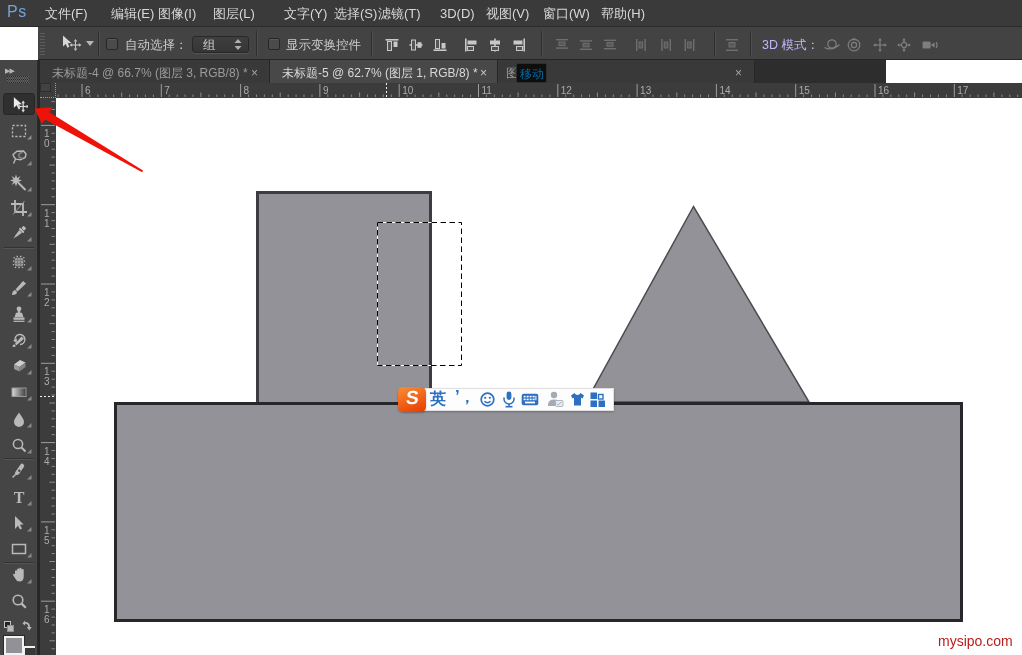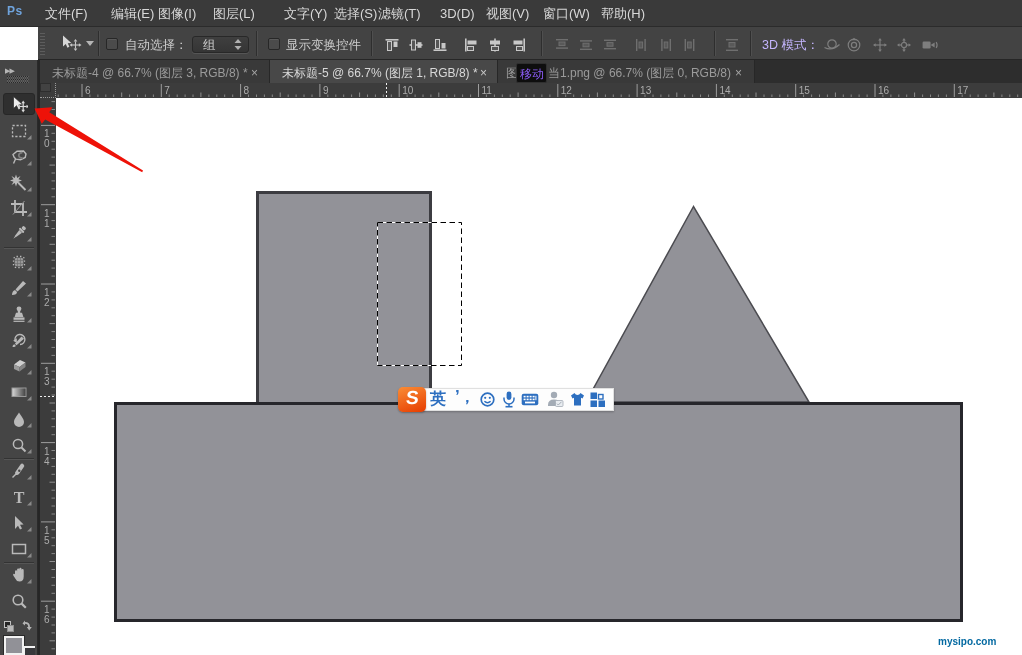--- a/index.html
+++ b/index.html
@@ -2,33 +2,33 @@
 <html><head><meta charset="utf-8"><style>
 * { margin:0; padding:0; box-sizing:border-box; }
 html,body { width:1022px; height:655px; overflow:hidden; background:#fff;
   font-family:"Liberation Sans",sans-serif; }
 .t { position:absolute; font-size:12.5px; line-height:17px; white-space:nowrap; }
 .m { position:absolute; top:6px; font-size:13px; line-height:16px; color:#d8d8d8; white-space:nowrap; }
 #menubar { position:absolute; left:0; top:0; width:1022px; height:27px; background:#3a3a3a;
   border-bottom:1px solid #2b2b2b; }
 #optbar { position:absolute; left:0; top:27px; width:1022px; height:33px; background:#434343;
   border-bottom:1px solid #262626;margin-left:38px; }
-#tabbar { position:absolute; left:0; top:60px; width:1022px; height:23px; background:#2d2d2d; }
+#tabbar { position:absolute; left:0; top:60px; width:886px; height:23px; background:#2d2d2d; }
 #toolbar { position:absolute; left:0; top:60px; width:38px; height:595px; background:#454545;
   border-right:1px solid #2a2a2a; }
 #rulerrow { position:absolute; left:40px; top:83px; width:982px; height:15px; background:#3c3c3c; }
 #vruler { position:absolute; left:40px; top:98px; width:16px; height:557px; background:#3c3c3c; }
 #corner { position:absolute; left:40px; top:83px; width:16px; height:15px; background:#3c3c3c;
   border-right:1px dotted #9a9a9a; border-bottom:1px dotted #9a9a9a; }
 #corner .inner { position:absolute; left:0px; top:0px; width:11px; height:9px; background:#424242; border:1px solid #2e2e2e; }
 #canvas { position:absolute; left:56px; top:98px; width:966px; height:557px; background:#ffffff; }
 </style></head>
 <body>
 <div id="menubar">
- <div class="t" style="left:7px;top:3px;font-size:12px;font-weight:bold;color:#6fa3dc;letter-spacing:0.5px">Ps</div>
+ <div class="t" style="left:7px;top:3px;font-size:16px;font-weight:normal;color:#6fa3dc;letter-spacing:0.5px">Ps</div>
  <div class="m" style="left:45px">文件(F)</div>
  <div class="m" style="left:111px">编辑(E)</div>
  <div class="m" style="left:158px">图像(I)</div>
  <div class="m" style="left:213px">图层(L)</div>
  <div class="m" style="left:284px">文字(Y)</div>
  <div class="m" style="left:334px">选择(S)</div>
  <div class="m" style="left:378px">滤镜(T)</div>
  <div class="m" style="left:440px">3D(D)</div>
  <div class="m" style="left:486px">视图(V)</div>
  <div class="m" style="left:543px">窗口(W)</div>
@@ -172,26 +172,25 @@
           <path d="M14.2,3 Q16,6 14.2,9" stroke="#7e7e7e" fill="none"></path>
         </g>
       </g>
     </svg>
   </div>
 <div id="tabbar">
     <div style="position:absolute;left:40px;top:0px;width:230px;height:23px;background:#393939;border-right:1px solid #272727;box-sizing:border-box"></div>
     <div class="t" style="left:52px;top:5px;color:#9b9b9b;font-size:12px;white-space:nowrap">未标题-4 @ 66.7% (图层 3, RGB/8) *</div>
     <div class="t" style="left:251px;top:5px;color:#a5a5a5;font-size:12px">×</div>
     <div style="position:absolute;left:270px;top:0px;width:228px;height:23px;background:#484848;border-right:1px solid #272727;box-sizing:border-box"></div>
-    <div class="t" style="left:282px;top:5px;color:#d8d8d8;font-size:12px;white-space:nowrap">未标题-5 @ 66.7% (图层 1, RGB/8) *</div>
+    <div class="t" style="left:282px;top:5px;color:#d8d8d8;font-size:12px;white-space:nowrap">未标题-5 @ 62.7% (图层 1, RGB/8) *</div>
     <div class="t" style="left:480px;top:5px;color:#c8c8c8;font-size:12px">×</div>
     <div style="position:absolute;left:498px;top:0px;width:257px;height:23px;background:#393939;border-right:1px solid #272727;box-sizing:border-box"></div>
     <div class="t" style="left:510px;top:5px;color:#9b9b9b;font-size:12px;white-space:nowrap"></div>
     <div class="t" style="left:506px;top:5px;color:#9b9b9b;font-size:12px">图</div>
-    <div class="t" style="left:548px;top:5px;color:#9b9b9b;font-size:12px">当1.png @ 66.7% (图层 0, RGB/8)</div>
     <div class="t" style="left:735px;top:5px;color:#a5a5a5;font-size:12px">×</div>
   </div>
 <div id="toolbar">
  <div class="t" style="left:5px;top:2px;color:#b5b5b5;font-size:7px;letter-spacing:-1px">▶▶</div>
  <div style="position:absolute;left:7px;top:16px;width:22px;height:7px;background:repeating-linear-gradient(180deg,#616161 0,#616161 1px,transparent 1px,transparent 3px),repeating-linear-gradient(90deg,#616161 0,#616161 1px,transparent 1px,transparent 2px);background-blend-mode:multiply;opacity:.9"></div>
  <div style="position:absolute;left:3px;top:33px;width:32px;height:22px;background:#2f2f2f;border:1px solid #272727;border-radius:3px"></div>
     <svg style="position:absolute;left:10px;top:35px" width="18" height="18">
       <path d="M3.5,1.5 L3.5,13.5 L6.6,10.7 L8.4,14.8 L10.6,13.8 L8.8,9.9 L12.7,9.6 Z" fill="#ececec" stroke="#2a2a2a" stroke-width="0.7"></path>
       <g stroke="#dcdcdc" stroke-width="1.2">
         <line x1="13.2" y1="8" x2="13.2" y2="15"></line>
@@ -606,21 +605,21 @@
 <svg style="position:absolute;left:580px;top:200px" width="240" height="205">
  <polygon points="113.5,6.5 6,202 229,202" fill="#929298" stroke="#4b4b50" stroke-width="1.5"></polygon>
 </svg>
 <div style="position:absolute;left:114px;top:402px;width:849px;height:3px;background:#26262b"></div>
 <svg style="position:absolute;left:374px;top:219px" width="92" height="152">
     <rect x="3.5" y="3.5" width="84" height="143" fill="none" stroke="#ffffff" stroke-width="1"></rect>
     <rect x="3.5" y="3.5" width="84" height="143" fill="none" stroke="#000000" stroke-width="1" stroke-dasharray="5.5 3.5"></rect>
   </svg>
 
 <div style="position:absolute;left:516px;top:63px;width:31px;height:20px;background:#0e0e0e;border:1px solid #2f2f2f;border-radius:2px"></div>
-<div class="t" style="left:520px;top:66px;color:#8b5cf6;font-size:12px">移动</div>
+<div class="t" style="left:520px;top:66px;color:#0369a1;font-size:12px">移动</div>
 
 <div style="position:absolute;left:421px;top:388px;width:193px;height:23px;background:#fdfdfd;border:1px solid #e0e0e0;box-shadow:0 1px 2px rgba(0,0,0,.25)"></div>
 <div style="position:absolute;left:398px;top:387px;width:28px;height:25px;border-radius:5px;background:linear-gradient(160deg,#fa8c35,#e63c00);box-shadow:0 1px 2px rgba(0,0,0,.3)"></div>
 <div class="t" style="left:404px;top:389px;width:17px;text-align:center;color:#fff;font-size:19px;font-weight:bold;transform:skewX(-5deg)">S</div>
 <div class="t" style="left:430px;top:390px;color:#2d6fc0;font-size:16px;font-weight:bold">英</div>
 <div class="t" style="left:455px;top:388px;color:#2d6fc0;font-size:17px;font-weight:bold">’<span style="font-size:15px">，</span></div>
 <svg style="position:absolute;left:480px;top:392px" width="15" height="15">
     <circle cx="7.5" cy="7.5" r="6.3" fill="none" stroke="#2d6fc0" stroke-width="1.7"></circle>
     <circle cx="5.2" cy="5.8" r="1.1" fill="#2d6fc0"></circle>
     <circle cx="9.8" cy="5.8" r="1.1" fill="#2d6fc0"></circle>
@@ -660,13 +659,13 @@
     <rect x="0.5" y="0.5" width="6.5" height="6.5" fill="#2d6fc0"></rect>
     <rect x="8.5" y="2.5" width="4.5" height="4.5" fill="none" stroke="#2d6fc0" stroke-width="1.4"></rect>
     <rect x="0.5" y="8.5" width="6.5" height="6.5" fill="#2d6fc0"></rect>
     <rect x="8.5" y="8.5" width="6.5" height="6.5" fill="#2d6fc0"></rect>
   </svg>
 
 <svg style="position:absolute;left:0px;top:0px" width="160" height="190">
  <polygon points="34.5,108.5 52.5,107.3 49.3,112.2 143,170.6 142.2,172.3 45.2,119.5 41.8,123.8" fill="#ee1208"></polygon>
 </svg>
 
-<div class="t" style="left:938px;top:633px;color:#0369a1;font-size:10px;font-weight:bold;font-family:'Liberation Sans',sans-serif">mysipo.com</div>
+<div class="t" style="left:938px;top:633px;color:#b91c1c;font-size:14px;font-weight:normal;font-family:'Liberation Sans',sans-serif">mysipo.com</div>
 
 </body></html>

